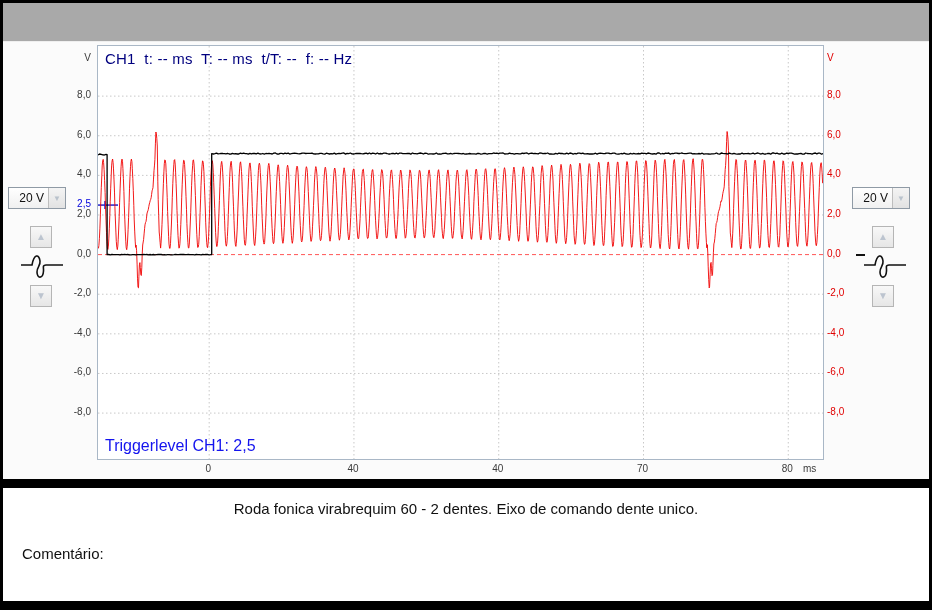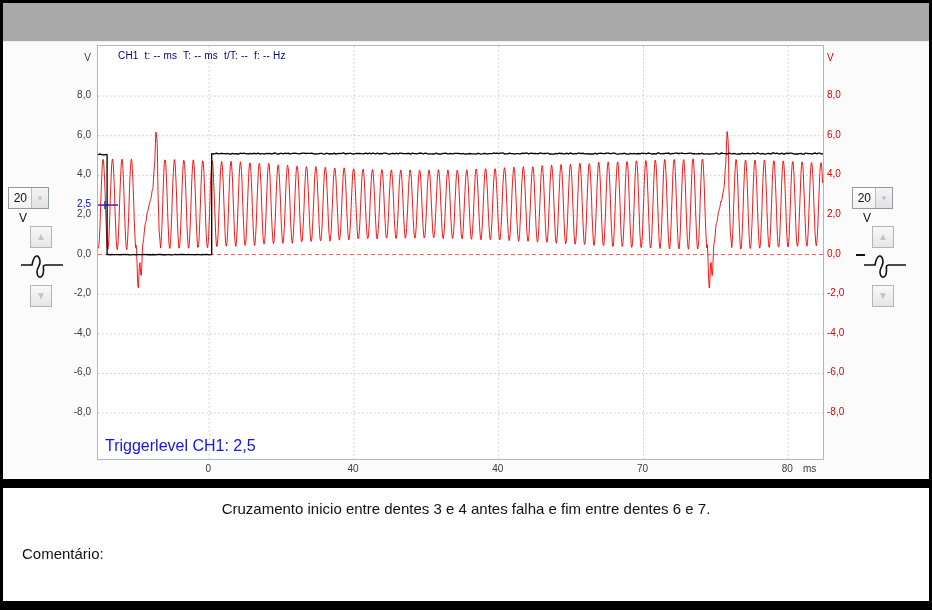--- a/index.html
+++ b/index.html
@@ -14,21 +14,21 @@
   .scope-panel{
     position:absolute;left:3px;top:42px;width:926px;height:437px;
     background:#fbfbfb;
   }
   .plot{
     position:absolute;left:94px;top:3px;width:725px;height:413px;
     background:#fff;border:1px solid #a9b7c6;
   }
   .plot svg{position:absolute;left:0;top:0;}
   .plot-header{
-    position:absolute;left:20px;top:4px;font-size:10px;color:#00007f;
+    position:absolute;left:7px;top:4px;font-size:15px;color:#00007f;
     letter-spacing:.2px;white-space:pre;
   }
   .trigger-label{
     position:absolute;left:7px;bottom:4px;font-size:16px;color:#1414ee;
   }
   .ytick-l,.yunit-l,.trigval-l{
     position:absolute;left:0;width:88px;text-align:right;
     font-size:10px;color:#3a3a3a;
   }
   .trigval-l{color:#0000dd;}
@@ -39,21 +39,21 @@
   .xtick{
     position:absolute;top:421px;width:30px;text-align:center;
     font-size:10px;color:#3a3a3a;
   }
   .ms-label{
     position:absolute;top:421px;left:800px;width:30px;
     font-size:10px;color:#3a3a3a;
   }
   .ch1-zero-marker{position:absolute;left:853px;top:212px;width:9px;height:2px;background:#111;}
   .combo{
-    position:absolute;top:145px;width:41px;height:22px;display:flex;
+    position:absolute;top:145px;width:58px;height:22px;display:flex;
     border:1px solid #8f9aa5;background:#fff;box-sizing:border-box;
   }
   .combo .field{
     flex:1;background:linear-gradient(#ffffff,#f0f0f0);
     font-size:12px;color:#111;text-align:right;line-height:20px;padding-right:4px;
   }
   .combo .drop{
     width:16px;background:linear-gradient(#f4f4f4,#e2e2e2);
     border-left:1px solid #bdbdbd;color:#b9c2cc;font-size:8px;
     display:flex;align-items:center;justify-content:center;
@@ -156,15 +156,15 @@
     <div class="xtick" style="left: 190.182px;">0</div>
     <div class="xtick" style="left: 334.95px;">40</div>
     <div class="xtick" style="left: 479.719px;">40</div>
     <div class="xtick" style="left: 624.487px;">70</div>
     <div class="xtick" style="left: 769.256px;">80</div>
   </div>
 
 <div class="comments">
   <div class="comment-label">Comentário:</div>
   <div class="comment-lines" id="comment-lines">
-      <div>Cruzamento inicio entre dentes 3 e 4 antes falha e fim entre dentes 6 e 7.</div>
+      <div>Roda fonica virabrequim 60 - 2 dentes. Eixo de comando dente unico.</div>
     </div>
 </div>
 
 </body></html>

